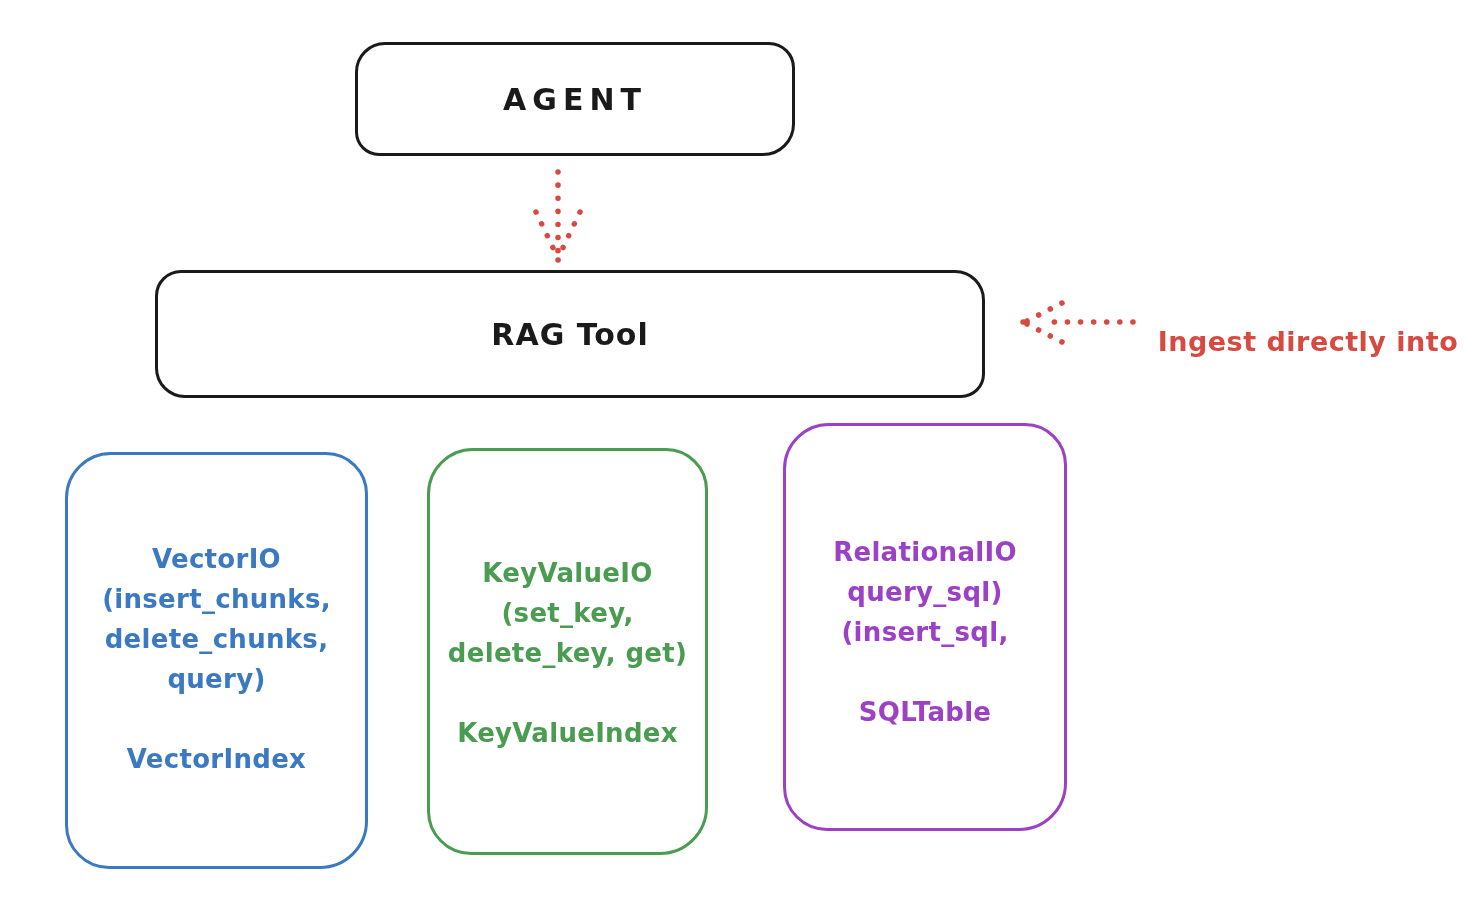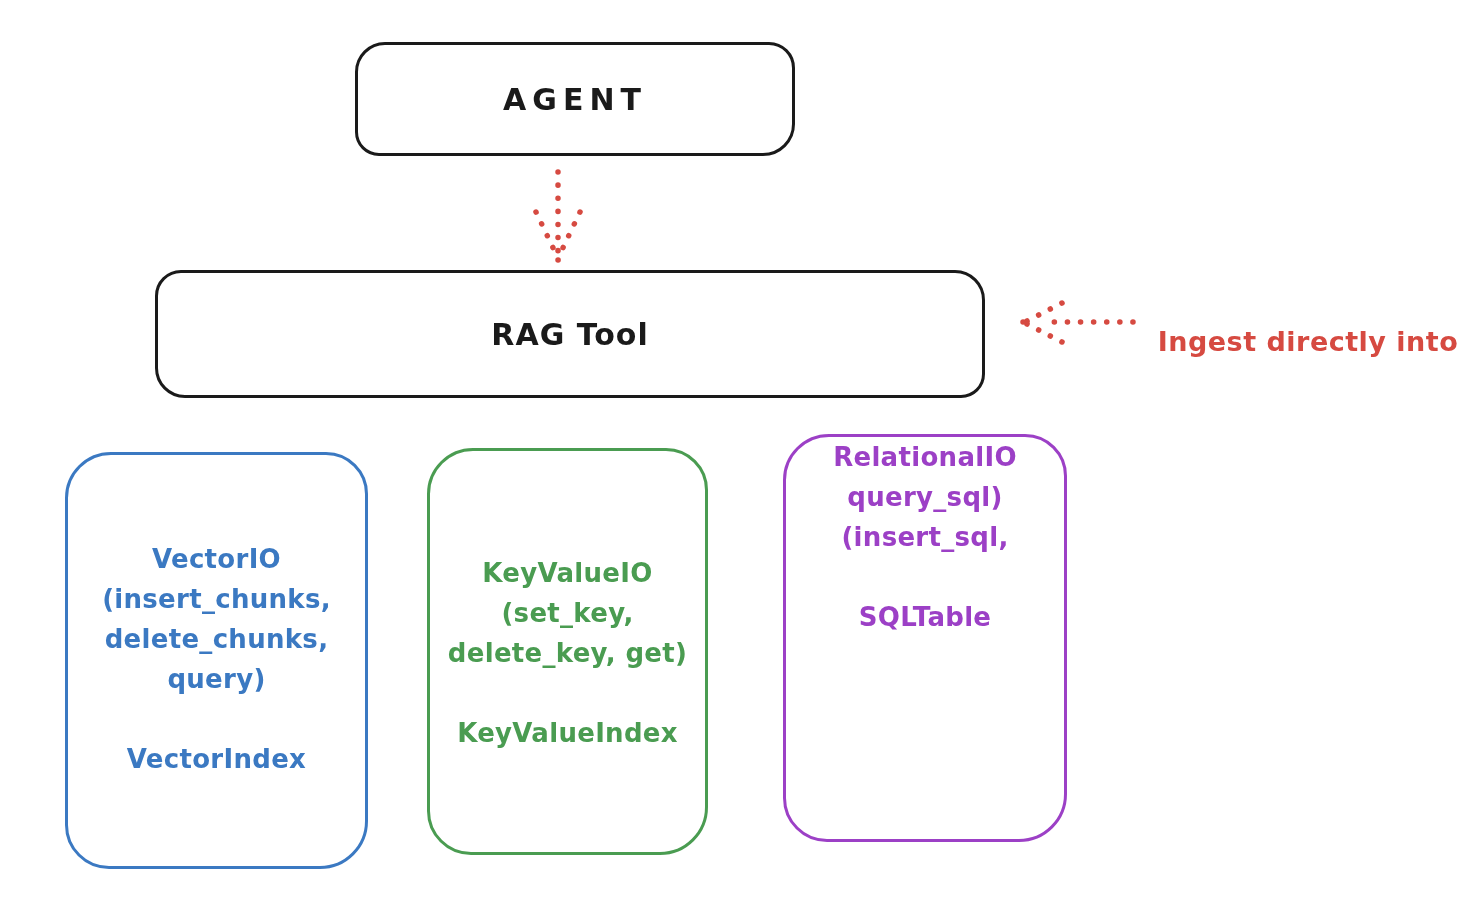--- a/index.html
+++ b/index.html
@@ -56,21 +56,21 @@
     border-radius: 46px 42px 48px 44px;
     background: #ffffff;
     display: flex; flex-direction: column; align-items: center;
     text-align: center;
     font-size: 26px; font-weight: 600;
     line-height: 40px;
     letter-spacing: 0.3px;
   }
   .backend-vector     { left: 65px;  top: 452px; width: 303px; height: 417px; padding-top: 84px; }
   .backend-keyvalue   { left: 427px; top: 448px; width: 281px; height: 407px; padding-top: 102px; }
-  .backend-relational { left: 783px; top: 434px; width: 284px; height: 408px; }
+  .backend-relational { left: 783px; top: 423px; width: 284px; height: 408px; padding-top: 106px; }
   .backend-title { display: block; }
   .index-label { display: block; margin-top: 40px; }
 </style>
 </head>
 <body>
 
 <div class="canvas">
 
   <div class="node agent-box">
     <span class="agent-label">AGENT</span>

